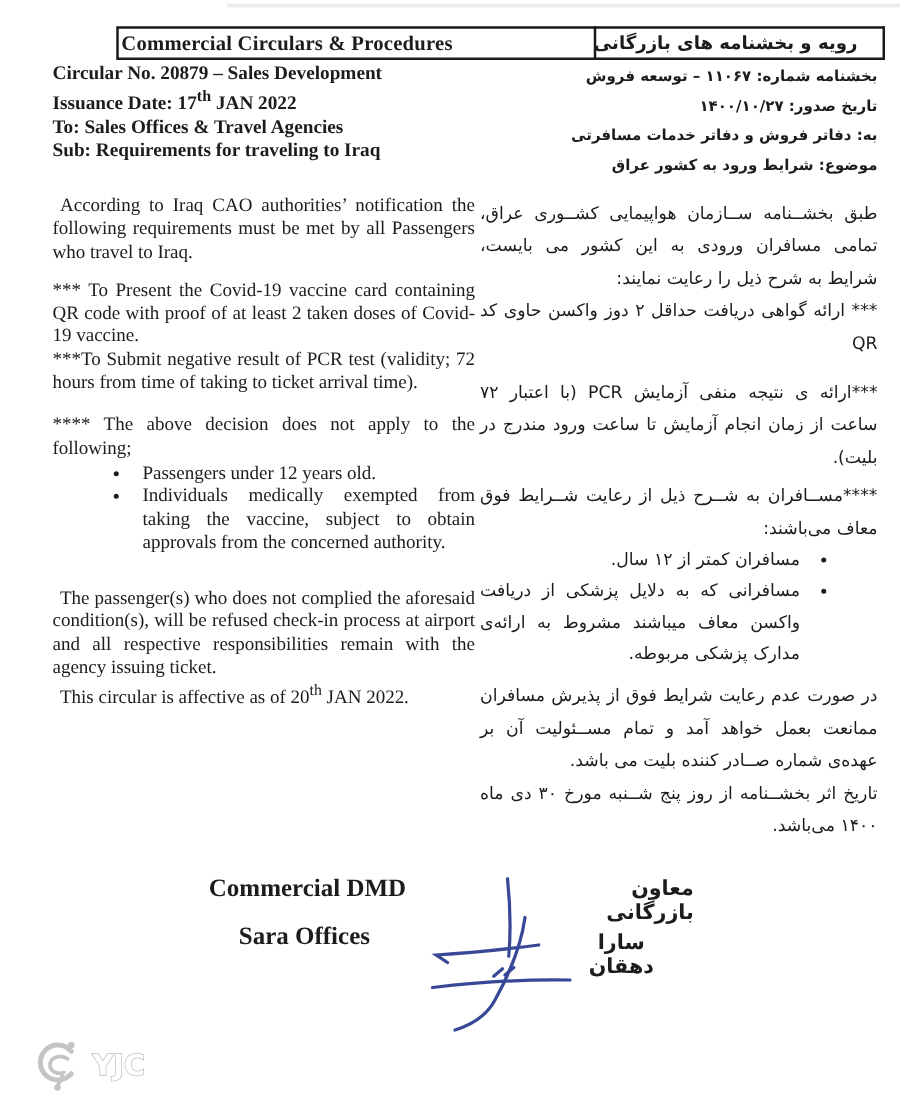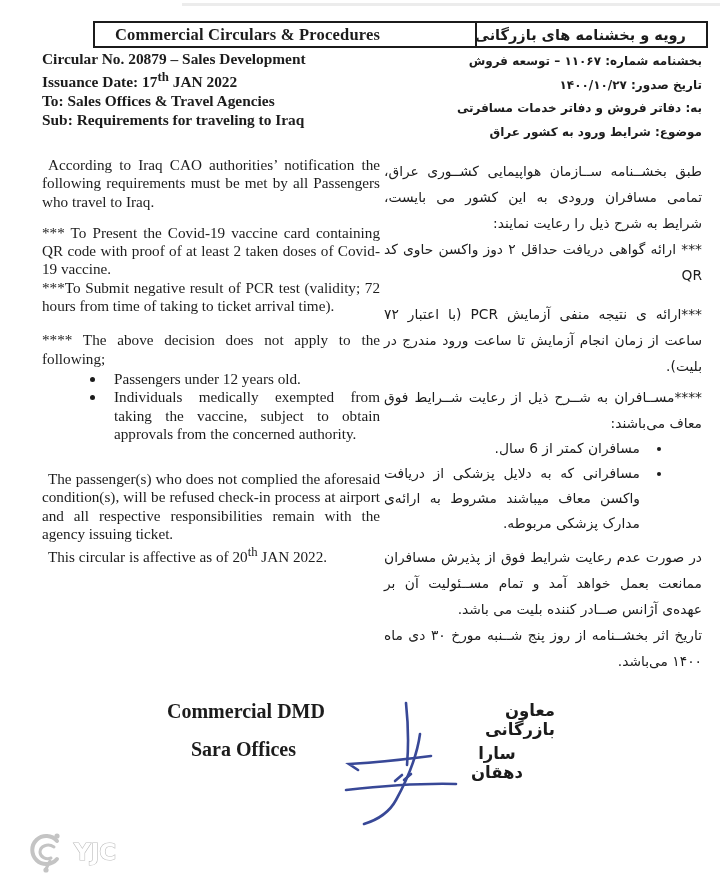--- a/index.html
+++ b/index.html
@@ -5,21 +5,21 @@
   html,body { margin:0; padding:0; background:#ffffff; }
   .page {
     position:relative; width:720px; height:886px; background:#ffffff;
     font-family:"Liberation Serif", serif; color:#1c1c1c; overflow:hidden;
   }
   .scan-smear { position:absolute; left:182px; top:3px; width:538px; height:3px; background:#ececec; }
 
   
   .hcell { position:absolute; top:21px; height:27px; box-sizing:border-box;
            border:2px solid #1b1b1b; display:flex; align-items:center; }
-  .hcell-en { left:93px; width:384px; padding-left:20px; }
+  .hcell-en { left:93px; width:384px; padding-left:2px; }
   .hcell-en span { font-weight:bold; font-size:16.5px; letter-spacing:0.2px; }
   .hcell-fa { left:475px; width:233px; border-left:none; justify-content:flex-end;
               padding-right:5px; direction:rtl; }
   .hcell-fa span { font-family:"DejaVu Sans", sans-serif; font-weight:bold; font-size:14.5px; }
 
   
   .meta-en { position:absolute; left:42px; top:49px; width:342px;
              font-weight:bold; font-size:15.4px; line-height:19px; }
   .meta-fa { position:absolute; left:386px; top:50px; width:316px; direction:rtl;
              text-align:right; font-family:"DejaVu Sans", sans-serif;
@@ -100,24 +100,24 @@
     <p class="en-p5">The passenger(s) who does not complied the aforesaid condition(s), will be refused check-in process at airport and all respective responsibilities remain with the agency issuing ticket.</p>
     <p class="en-p6"><span>This circular is affective as of 20</span><sup>th</sup><span> JAN 2022.</span></p>
   </div>
 
   <div class="col-fa">
     <p class="fa-p1">طبق بخشــنامه ســازمان هواپیمایی کشــوری عراق، تمامی مسافران ورودی به این کشور می بایست، شرایط به شرح ذیل را رعایت نمایند:</p>
     <p class="fa-p2">*** ارائه گواهی دریافت حداقل ۲ دوز واکسن حاوی کد QR</p>
     <p class="fa-p3">***ارائه ی نتیجه منفی آزمایش PCR (با اعتبار ۷۲ ساعت از زمان انجام آزمایش تا ساعت ورود مندرج در بلیت).</p>
     <p class="fa-p4">****مســافران به شــرح ذیل از رعایت شــرایط فوق معاف می‌باشند:</p>
     <ul class="fa-bullets">
-      <li>مسافران کمتر از 6 سال.</li>
+      <li>مسافران کمتر از ۱۲ سال.</li>
       <li>مسافرانی که به دلایل پزشکی از دریافت واکسن معاف میباشند مشروط به ارائه‌ی مدارک پزشکی مربوطه.</li>
     </ul>
-    <p class="fa-p5">در صورت عدم رعایت شرایط فوق از پذیرش مسافران ممانعت بعمل خواهد آمد و تمام مســئولیت آن بر عهده‌ی آژانس صــادر کننده بلیت می باشد.</p>
+    <p class="fa-p5">در صورت عدم رعایت شرایط فوق از پذیرش مسافران ممانعت بعمل خواهد آمد و تمام مســئولیت آن بر عهده‌ی شماره صــادر کننده بلیت می باشد.</p>
     <p class="fa-p6">تاریخ اثر بخشــنامه از روز پنج شــنبه مورخ ۳۰ دی ماه ۱۴۰۰ می‌باشد.</p>
   </div>
 
   <div class="sig-title-en">Commercial DMD</div>
   <div class="sig-name-en">Sara Offices</div>
   <div class="sig-title-fa">معاون بازرگانی</div>
   <div class="sig-name-fa">سارا دهقان</div>
 
   <svg class="sig-svg" viewBox="0 0 720 886">
     <g fill="none" stroke="#2e3f92" stroke-width="2.6" stroke-linecap="round" opacity="0.95">

